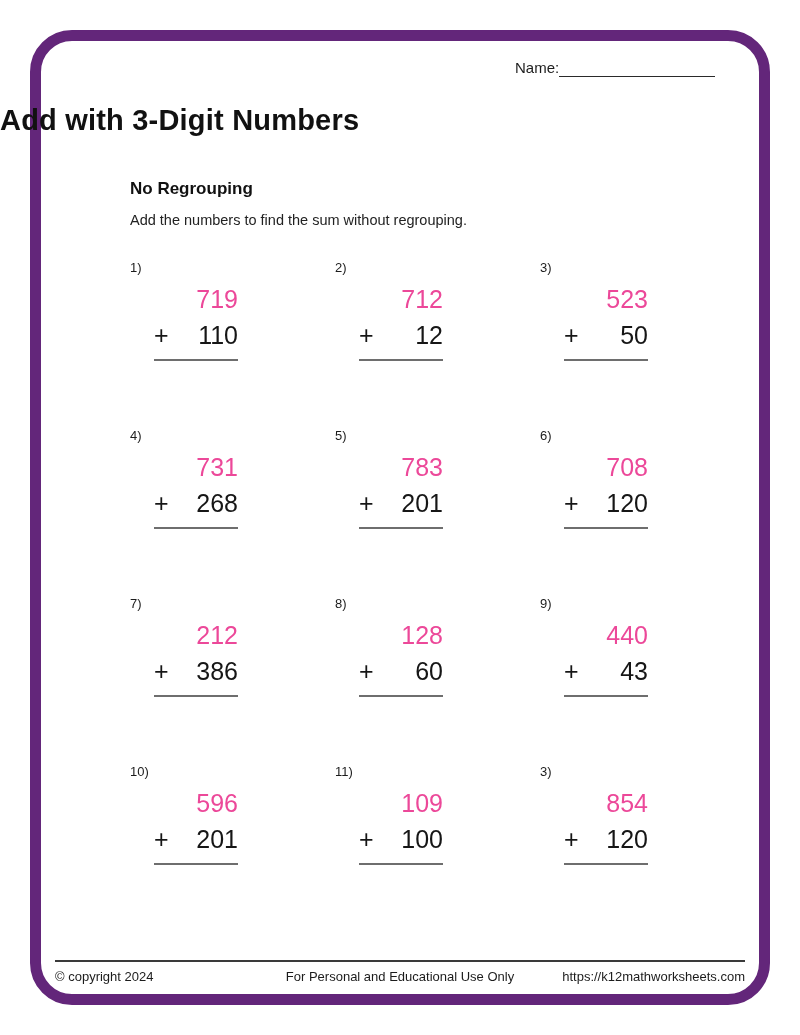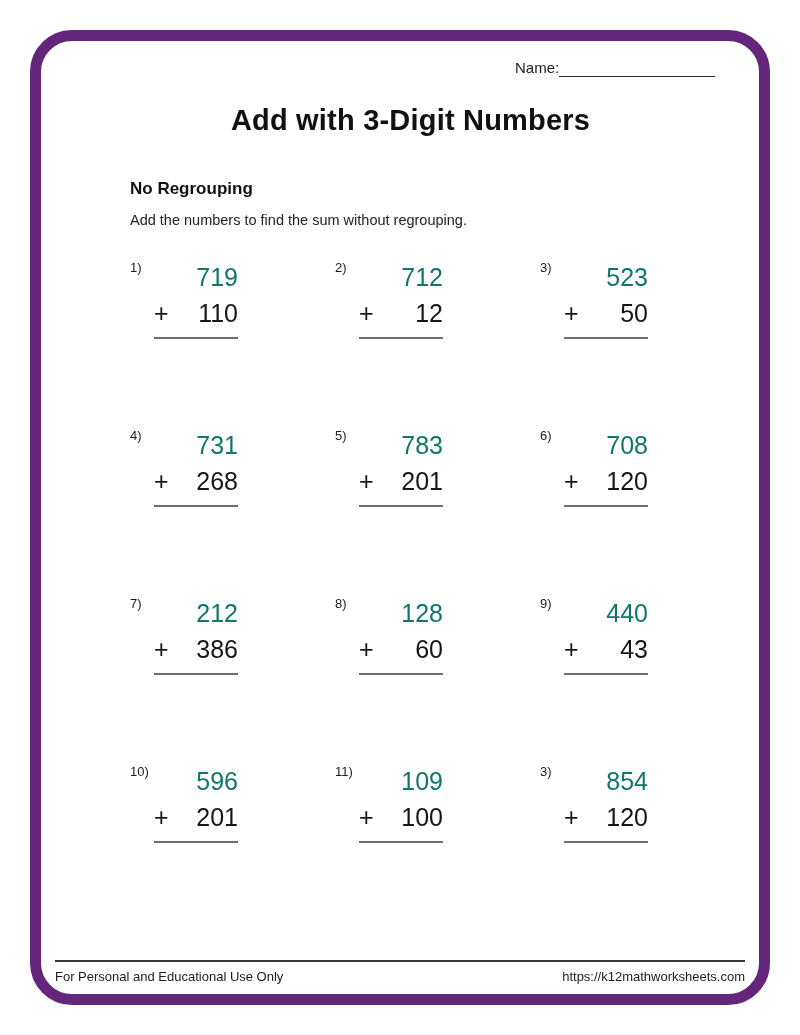--- a/index.html
+++ b/index.html
@@ -26,25 +26,23 @@
     display: flex; align-items: flex-end; gap: 0;
     font-size: 15px; color: #1c1c1c;
   }
   .name-label { line-height: 18px; }
   .name-line { border-bottom: 1.5px solid #2a2a2a; height: 16px; display: inline-block; }
   .name-line.seg1 { width: 56px; }
   .name-line.seg2 { width: 100px; }
   .title {
     position: absolute;
     left: 0; top: 104px; width: 100%;
-    text-align: center;
     font-size: 29px; font-weight: 700;
     letter-spacing: 0.2px;
     color: #111;
-    padding-left: 21px;
   }
   .section-heading {
     position: absolute;
     left: 130px; top: 179px;
     font-size: 17px; font-weight: 700;
     color: #111;
   }
   .instructions {
     position: absolute;
     left: 130px; top: 212px;
@@ -64,21 +62,22 @@
     width: 24px;
     flex: none;
     padding-top: 1px;
     color: #1c1c1c;
   }
   .work { width: 84px; flex: none; }
   .top-addend {
     font-size: 25px;
     line-height: 36px;
     text-align: right;
-    color: #0f766e;
+    color: #ec4899;
+    margin-top: 22px;
   }
   .addend-row {
     display: flex;
     justify-content: space-between;
     align-items: baseline;
     font-size: 25px;
     line-height: 37px;
     color: #161616;
   }
   .sum-line {
@@ -250,15 +249,16 @@
         <span>+</span>
         <span>120</span>
       </div>
       <div class="sum-line"></div>
     </div>
   </div>
   </div>
 
 <div class="footer-line"></div>
 <div class="footer-row">
+  <span class="footer-left">© copyright 2024</span>
   <span class="footer-center">For Personal and Educational Use Only</span>
   <span class="footer-right">https://k12mathworksheets.com</span>
 </div>
 
 </body></html>

